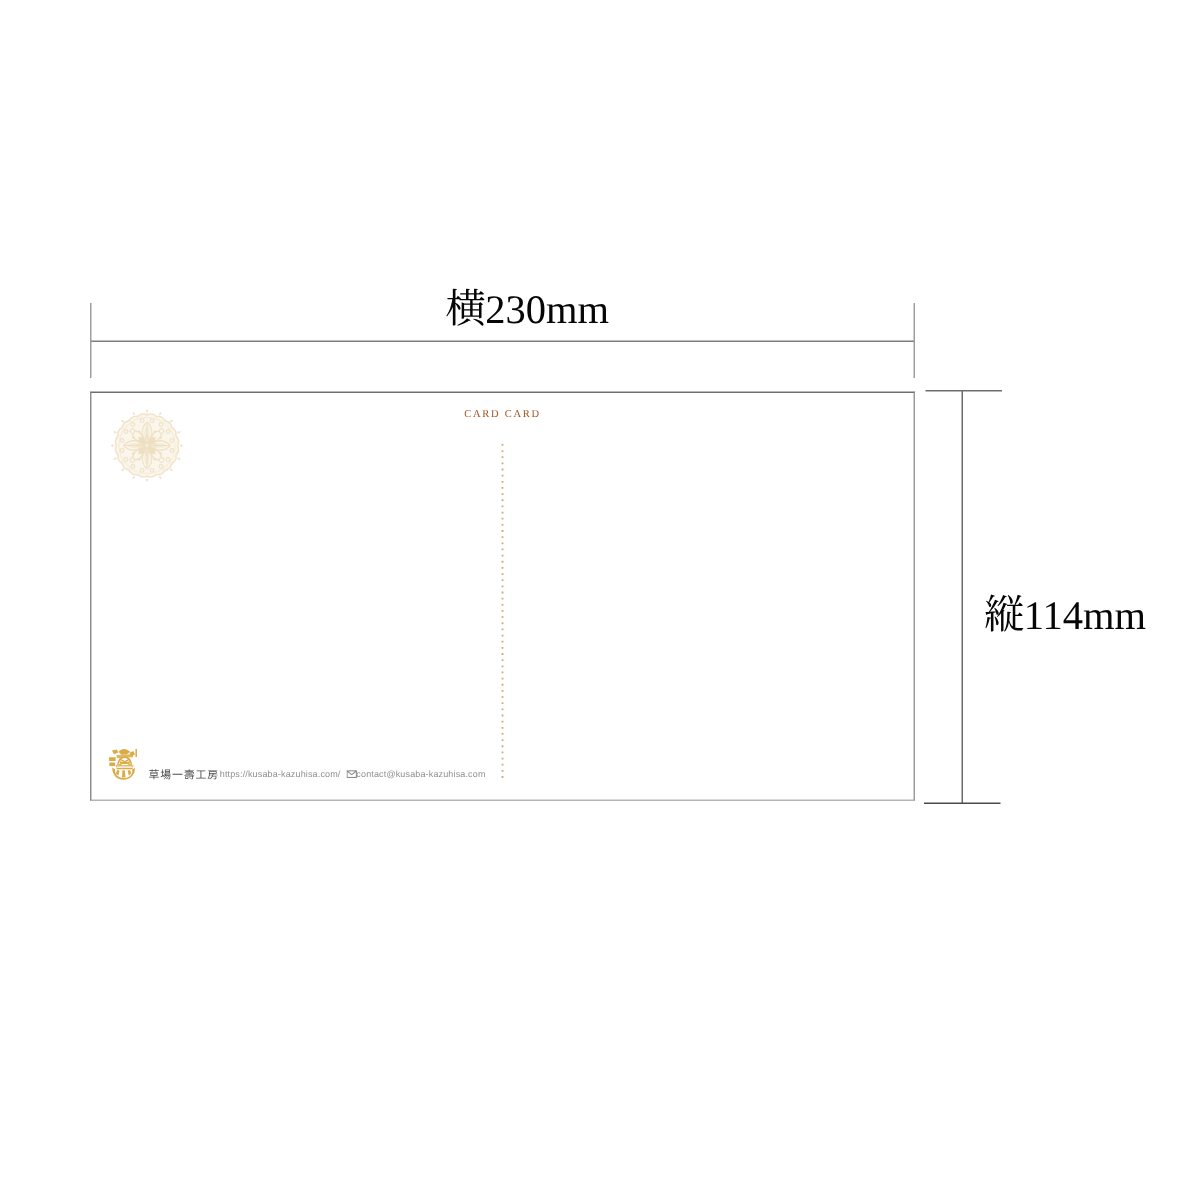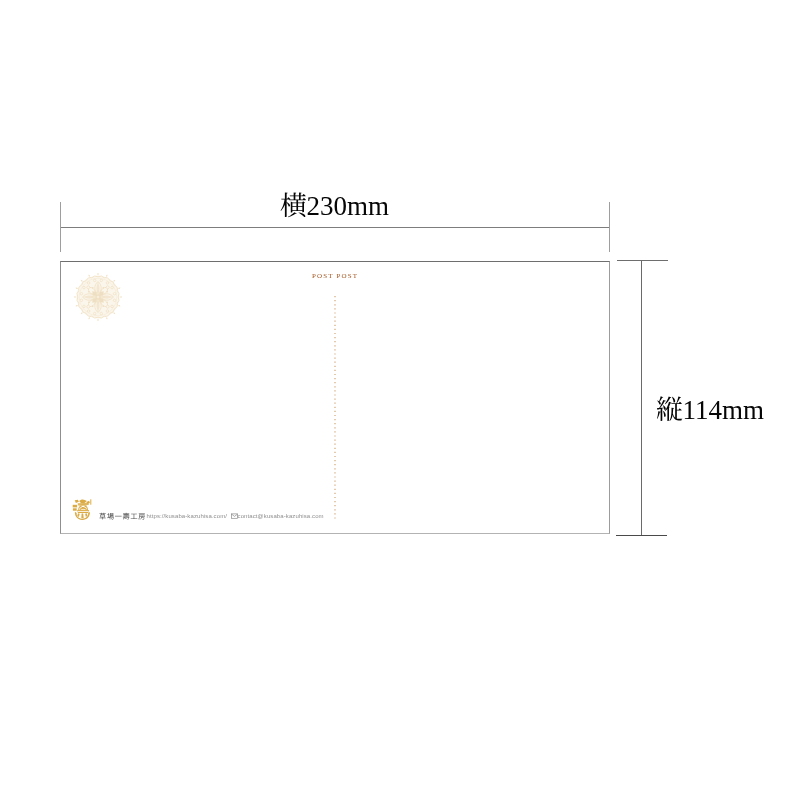--- a/index.html
+++ b/index.html
@@ -1,35 +1,35 @@
 <!DOCTYPE html>
 <html><head><meta charset="utf-8">
 <style>
 html,body{margin:0;padding:0;background:#ffffff;width:800px;height:800px;overflow:hidden}
 body{font-family:"Liberation Sans",sans-serif;position:relative}
 .abs{position:absolute}
 </style></head>
 <body>
 
-<div class="abs" style="left:280px;top:188px">
+<div class="abs" style="left:297px;top:188px">
     <svg style="display:block" width="116" height="34" viewBox="0 0 116 34">
       <path transform="translate(0.00 27.00) scale(0.02700 -0.02700)" d="M359.89019775390625 720.7398681640625H826.6897583007812L871.4200439453125 776.8305053710938Q871.4200439453125 776.8305053710938 885.2601318359375 765.7803955078125Q899.1002197265625 754.7302856445312 917.8603515625 738.4701538085938Q936.6204833984375 722.2100219726562 952.04052734375 707.159912109375Q950.2505493164062 699.159912109375 943.54052734375 695.5549011230469Q936.8305053710938 691.9498901367188 926.04052734375 691.9498901367188H367.89019775390625ZM341.1002197265625 578.6300659179688H840.8997802734375L885.0501098632812 634.880615234375Q885.0501098632812 634.880615234375 898.9952087402344 623.54052734375Q912.9403076171875 612.200439453125 931.700439453125 596.0453186035156Q950.4605712890625 579.8901977539062 965.5106811523438 565.0501098632812Q963.880615234375 549.840087890625 940.0906372070312 549.840087890625H349.1002197265625ZM505.74945068359375 834.7803955078125 599.5512084960938 825.7302856445312Q598.5512084960938 815.9403076171875 591.4712524414062 809.5453186035156Q584.3912963867188 803.1503295898438 568.3912963867188 800.3603515625V562.7302856445312H505.74945068359375ZM704.5895385742188 834.5703735351562 797.3912963867188 825.520263671875Q796.3912963867188 815.9403076171875 789.3113403320312 809.5453186035156Q782.2313842773438 803.1503295898438 766.44140625 800.1503295898438V562.520263671875H704.5895385742188ZM429.8209228515625 326.31024169921875H860.3795166015625V297.520263671875H429.8209228515625ZM430.61090087890625 172.31024169921875H858.0095825195312V143.520263671875H430.61090087890625ZM399.36993408203125 467.1002197265625V498.35076904296875L471.17169189453125 467.1002197265625H823.1289672851562L854.8997802734375 505.0810546875L925.8209228515625 449.89019775390625Q921.0309448242188 443.89019775390625 912.5309448242188 440.0751647949219Q904.0309448242188 436.2601318359375 889.40087890625 434.05010986328125V122.83050537109375Q889.40087890625 119.6204833984375 873.54052734375 112.07037353515625Q857.68017578125 104.520263671875 836.119384765625 104.520263671875H826.5490112304688V437.520263671875H459.3817138671875V109.83050537109375Q459.3817138671875 105.99041748046875 445.81134033203125 98.15032958984375Q432.240966796875 90.31024169921875 408.73028564453125 90.31024169921875H399.36993408203125ZM529.7494506835938 104.09063720703125 622.2218017578125 54.799560546875Q617.8017578125 47.16949462890625 606.1716918945312 45.0394287109375Q594.5416259765625 42.90936279296875 576.2313842773438 45.90936279296875Q545.76123046875 23.06927490234375 501.7660217285156 -0.825714111328125Q457.77081298828125 -24.720703125 406.25054931640625 -45.09063720703125Q354.73028564453125 -65.4605712890625 301.36993408203125 -79.04052734375L293.63006591796875 -63.720703125Q340.21002197265625 -43.83050537109375 386.0549011230469 -15.415252685546875Q431.8997802734375 13 469.7446594238281 44.705230712890625Q507.58953857421875 76.41046142578125 529.7494506835938 104.09063720703125ZM45.00958251953125 602.3699340820312H264.68017578125L307.99041748046875 659.0906372070312Q307.99041748046875 659.0906372070312 321.7254943847656 647.8305053710938Q335.4605712890625 636.5703735351562 354.3006591796875 620.2052307128906Q373.1407470703125 603.840087890625 387.560791015625 588.7899780273438Q383.560791015625 572.7899780273438 361.35076904296875 572.7899780273438H53.00958251953125ZM173.759033203125 602.3699340820312H241.03094482421875V586.3699340820312Q216.8209228515625 460.26971435546875 167.56558227539062 350.4546813964844Q118.31024169921875 240.6396484375 36.8997802734375 150.68975830078125L22.52984619140625 164.6396484375Q63.0596923828125 225.42962646484375 92.58953857421875 296.76971435546875Q122.119384765625 368.10980224609375 142.3592529296875 445.8448791503906Q162.59912109375 523.5799560546875 173.759033203125 602.3699340820312ZM181.12896728515625 836.4104614257812 281.5010986328125 825.7302856445312Q279.71112060546875 814.7302856445312 272.21112060546875 807.6252746582031Q264.71112060546875 800.520263671875 246.0810546875 797.520263671875V-52.840087890625Q246.0810546875 -57.05010986328125 238.16580200195312 -62.995208740234375Q230.25054931640625 -68.9403076171875 218.57516479492188 -72.88540649414062Q206.8997802734375 -76.83050537109375 194.90936279296875 -76.83050537109375H181.12896728515625ZM244.61090087890625 485.99041748046875Q298.81134033203125 458.83050537109375 327.65142822265625 430.49041748046875Q356.49151611328125 402.15032958984375 365.23138427734375 377.2851867675781Q373.97125244140625 352.4200439453125 368.0559997558594 335.7649230957031Q362.1407470703125 319.10980224609375 347.700439453125 315.02984619140625Q333.2601318359375 310.94989013671875 315.94989013671875 324.68017578125Q310.4200439453125 348.73028564453125 296.31024169921875 377.0453186035156Q282.200439453125 405.3603515625 265.09063720703125 432.1753845214844Q247.9808349609375 458.99041748046875 232.240966796875 479.41046142578125ZM693.0692749023438 93.1002197265625Q764.31982421875 81.93072509765625 812.3651428222656 63.585845947265625Q860.4104614257812 45.240966796875 888.7756042480469 24.19085693359375Q917.1407470703125 3.1407470703125 929.1156921386719 -17.064483642578125Q941.0906372070312 -37.26971435546875 939.200439453125 -52.5799560546875Q937.3102416992188 -67.89019775390625 924.8699340820312 -74.25534057617188Q912.4296264648438 -80.6204833984375 893.2291870117188 -74.7803955078125Q874.1790771484375 -48.31024169921875 837.8890991210938 -19.05010986328125Q801.59912109375 10.21002197265625 760.8341979980469 36.7601318359375Q720.0692749023438 63.31024169921875 685.279296875 81.15032958984375ZM608.5895385742188 568.840087890625H669.3912963867188V153.99041748046875Q669.1812744140625 153.99041748046875 655.3209228515625 153.99041748046875Q641.4605712890625 153.99041748046875 618.159912109375 153.99041748046875H608.5895385742188Z" fill="#060606"></path>
       <text x="26.5" y="27" font-family="Liberation Serif" font-size="27" fill="#060606">230mm</text>
     </svg>
   </div>
 
 <div class="abs" style="left:60px;top:227px;width:550px;height:1px;background:#7d7d7d"></div>
 
 <div class="abs" style="left:60px;top:202px;width:1px;height:50px;background:#9e9e9e"></div>
 
 <div class="abs" style="left:609px;top:202px;width:1px;height:50px;background:#9e9e9e"></div>
 
 <div class="abs" style="left:60px;top:261px;width:548px;height:271px;border-top:1px solid #6e6e6e;border-left:1px solid #8f8f8f;border-right:1px solid #9c9c9c;border-bottom:1px solid #b3b3b3;background:#fff"></div>
 
-<div class="abs" style="left:235px;top:272px;width:200px;text-align:center;font-family:'Liberation Serif',serif;font-size:7px;letter-spacing:1.15px;color:#a3551f">POST POST</div>
+<div class="abs" style="left:235px;top:272px;width:200px;text-align:center;font-family:'Liberation Serif',serif;font-size:7px;letter-spacing:1.15px;color:#a3551f">CARD CARD</div>
 
 <div class="abs" style="left:74px;top:273px">
     <svg style="display:block" width="48" height="48" viewBox="0 0 48 48">
       <circle cx="24" cy="24" r="21.5" fill="#fbf6ec"></circle>
       <g transform="rotate(90.0 47.00 24.00)">
         <path d="M47.00 22.60 L47.80 24.00 L47.00 25.40 L46.20 24.00 Z" fill="#f1e2c6"></path>
       </g>
       <g transform="rotate(112.5 45.25 32.80)">
         <path d="M45.25 31.40 L46.05 32.80 L45.25 34.20 L44.45 32.80 Z" fill="#f1e2c6"></path>
       </g>

